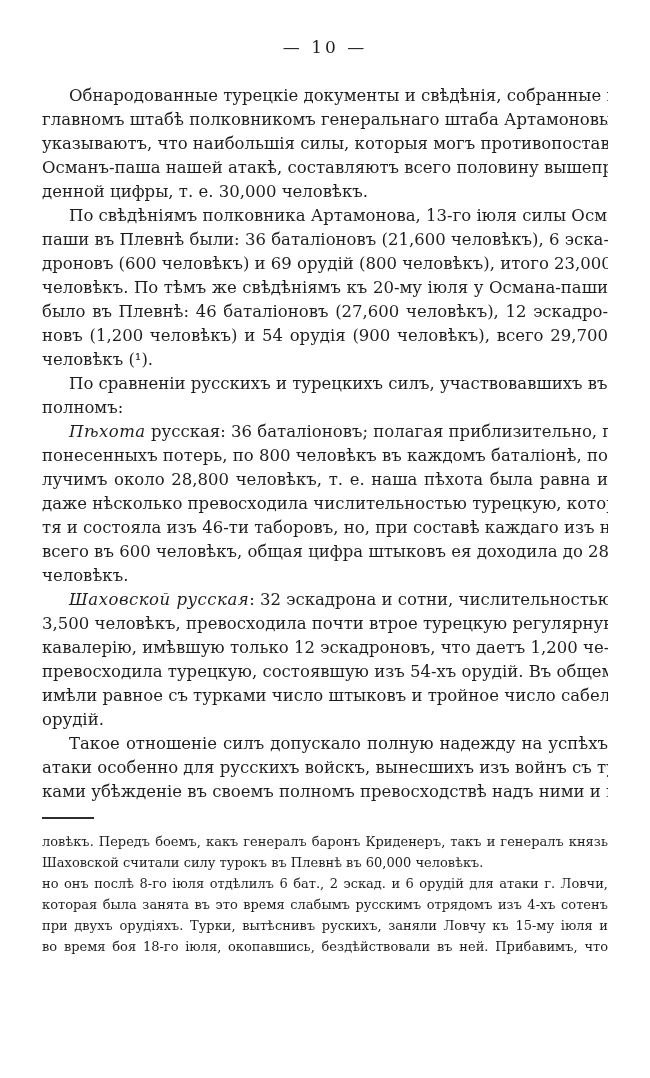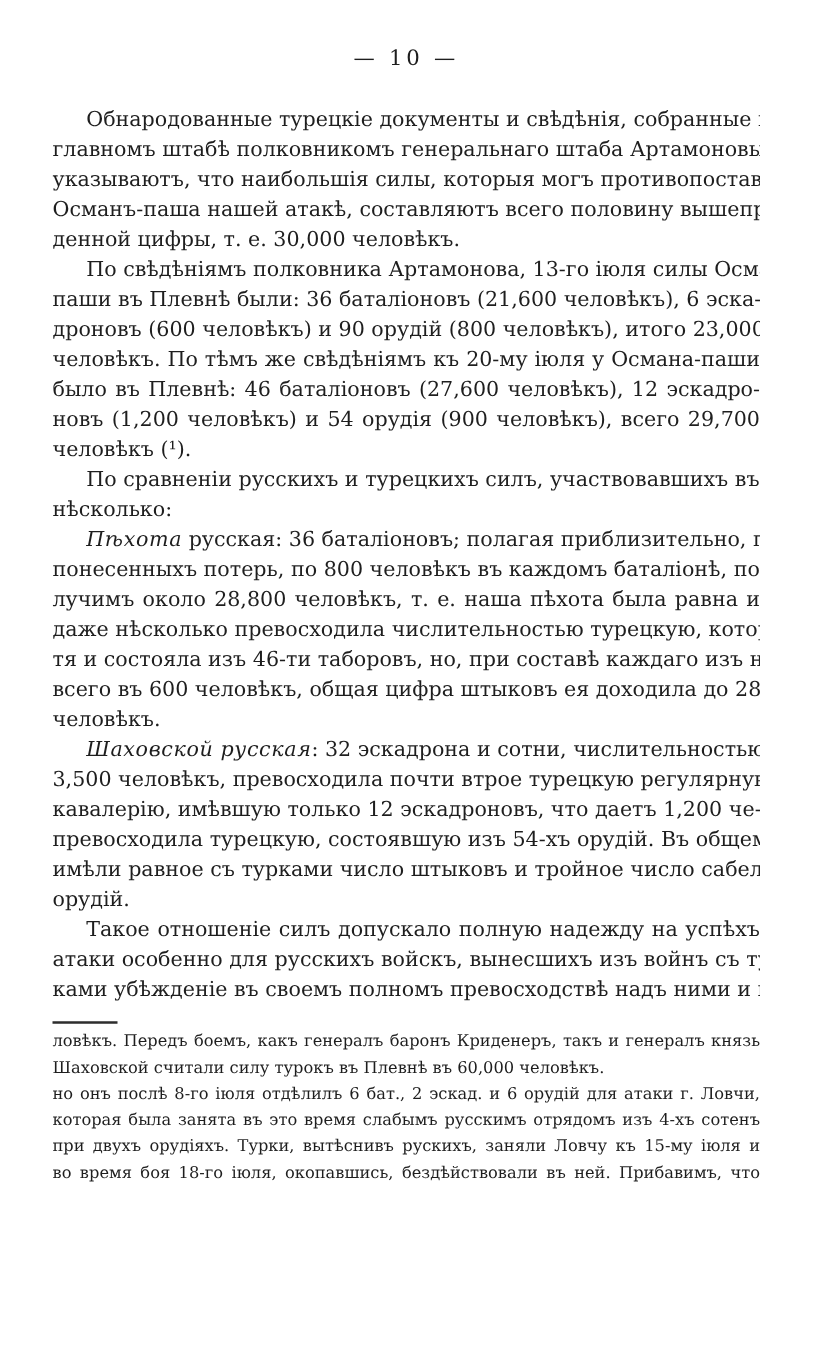--- a/index.html
+++ b/index.html
@@ -49,21 +49,21 @@
     letter-spacing: 0.5px;
   }
   .footnote-rule {
     width: 52px;
     height: 2px;
     background: #2d2d2d;
     margin-top: 13px;
   }
   .footnote {
     font-size: 13px;
-    margin-top: 4px;
+    margin-top: 12px;
   }
   .footnote .line {
     height: 21px;
     line-height: 21px;
   }
   .footnote .line.indent {
     text-indent: 20px;
   }
 </style>
 </head>
@@ -76,29 +76,29 @@
       <div class="para">
         <div class="line indent">Обнародованные турецкіе документы и свѣдѣнія, собранные при</div>
         <div class="line">главномъ штабѣ полковникомъ генеральнаго штаба Артамоновымъ,</div>
         <div class="line">указываютъ, что наибольшія силы, которыя могъ противопоставить</div>
         <div class="line">Османъ-паша нашей атакѣ, составляютъ всего половину вышеприве-</div>
         <div class="line last">денной цифры, т. е. 30,000 человѣкъ.</div>
       </div>
       <div class="para">
         <div class="line indent">По свѣдѣніямъ полковника Артамонова, 13-го іюля силы Османа-</div>
         <div class="line">паши въ Плевнѣ были: 36 баталіоновъ (21,600 человѣкъ), 6 эска-</div>
-        <div class="line">дроновъ (600 человѣкъ) и 90 орудій (800 человѣкъ), итого 23,000</div>
+        <div class="line">дроновъ (600 человѣкъ) и 69 орудій (800 человѣкъ), итого 23,000</div>
         <div class="line">человѣкъ. По тѣмъ же свѣдѣніямъ къ 20-му іюля у Османа-паши</div>
         <div class="line">было въ Плевнѣ: 46 баталіоновъ (27,600 человѣкъ), 12 эскадро-</div>
         <div class="line">новъ (1,200 человѣкъ) и 54 орудія (900 человѣкъ), всего 29,700</div>
         <div class="line last">человѣкъ (¹).</div>
       </div>
       <div class="para">
         <div class="line indent">По сравненіи русскихъ и турецкихъ силъ, участвовавшихъ въ бою,</div>
-        <div class="line last">нѣсколько:</div>
+        <div class="line last">полномъ:</div>
       </div>
       <div class="para">
         <div class="line indent"><i>Пѣхота</i> русская: 36 баталіоновъ; полагая приблизительно, послѣ</div>
         <div class="line">понесенныхъ потерь, по 800 человѣкъ въ каждомъ баталіонѣ, по-</div>
         <div class="line">лучимъ около 28,800 человѣкъ, т. е. наша пѣхота была равна и</div>
         <div class="line">даже нѣсколько превосходила числительностью турецкую, которая хо-</div>
         <div class="line">тя и состояла изъ 46-ти таборовъ, но, при составѣ каждаго изъ нихъ</div>
         <div class="line">всего въ 600 человѣкъ, общая цифра штыковъ ея доходила до 28,000</div>
         <div class="line last">человѣкъ.</div>
       </div>

